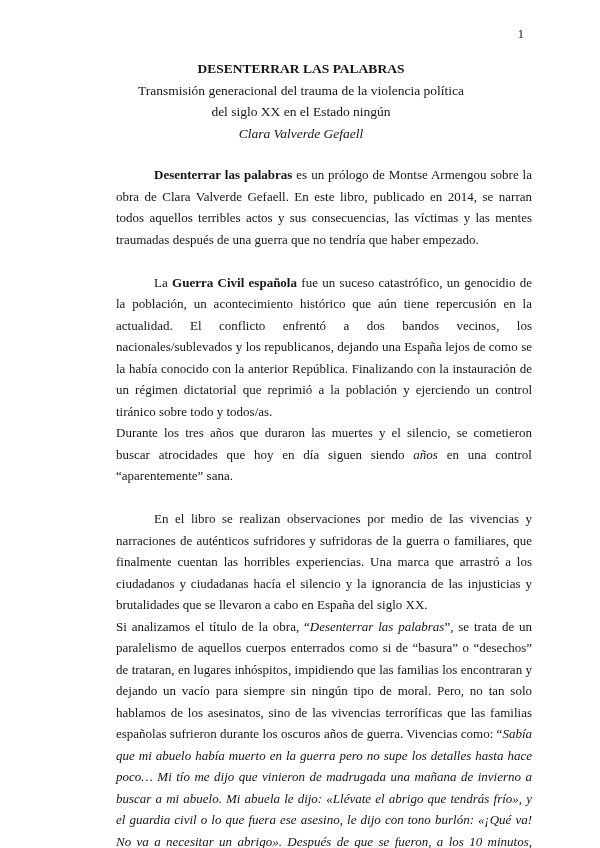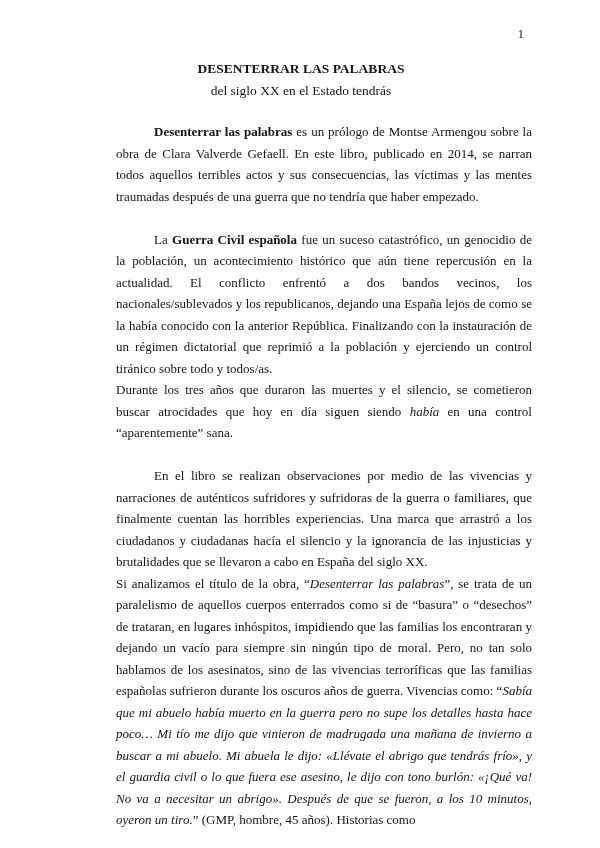--- a/index.html
+++ b/index.html
@@ -60,30 +60,32 @@
 </style>
 </head>
 <body>
 
 <div class="page">
 
   <div class="page-number">1</div>
 
   <div class="heading">
     <div class="title">DESENTERRAR LAS PALABRAS</div>
-    <div class="subtitle">del siglo XX en el Estado tendrás</div>
+    <div class="subtitle">Transmisión generacional del trauma de la violencia política</div>
+    <div class="subtitle">del siglo XX en el Estado ningún</div>
+    <div class="author">Clara Valverde Gefaell</div>
   </div>
 
   <div class="body-text">
 
     <p class="indent"><span class="bold-inline">Desenterrar las palabras</span><span> es un prólogo de Montse Armengou sobre la obra de Clara Valverde Gefaell. En este libro, publicado en 2014, se narran todos aquellos terribles actos y sus consecuencias, las víctimas y las mentes traumadas después de una guerra que no tendría que haber empezado.</span></p>
 
     <p class="indent block-gap"><span>La </span><span class="bold-inline">Guerra Civil española</span><span> fue un suceso catastrófico, un genocidio de la población, un acontecimiento histórico que aún tiene repercusión en la actualidad. El conflicto enfrentó a dos bandos vecinos, los nacionales/sublevados y los republicanos, dejando una España lejos de como se la había conocido con la anterior República. Finalizando con la instauración de un régimen dictatorial que reprimió a la población y ejerciendo un control tiránico sobre todo y todos/as.</span></p>
 
-    <p><span>Durante los tres años que duraron las muertes y el silencio, se cometieron buscar atrocidades que hoy en día siguen siendo </span><span class="italic-inline">había</span><span> en una control “aparentemente” sana.</span></p>
+    <p><span>Durante los tres años que duraron las muertes y el silencio, se cometieron buscar atrocidades que hoy en día siguen siendo </span><span class="italic-inline">años</span><span> en una control “aparentemente” sana.</span></p>
 
     <p class="indent block-gap"><span>En el libro se realizan observaciones por medio de las vivencias y narraciones de auténticos sufridores y sufridoras de la guerra o familiares, que finalmente cuentan las horribles experiencias. Una marca que arrastró a los ciudadanos y ciudadanas hacía el silencio y la ignorancia de las injusticias y brutalidades que se llevaron a cabo en España del siglo XX.</span></p>
 
     <p><span>Si analizamos el título de la obra, “</span><span class="italic-inline">Desenterrar las palabras</span><span>”, se trata de un paralelismo de aquellos cuerpos enterrados como si de “basura” o “desechos” de trataran, en lugares inhóspitos, impidiendo que las familias los encontraran y dejando un vacío para siempre sin ningún tipo de moral. Pero, no tan solo hablamos de los asesinatos, sino de las vivencias terroríficas que las familias españolas sufrieron durante los oscuros años de guerra. Vivencias como: “</span><span class="italic-inline">Sabía que mi abuelo había muerto en la guerra pero no supe los detalles hasta hace poco… Mi tío me dijo que vinieron de madrugada una mañana de invierno a buscar a mi abuelo. Mi abuela le dijo: «Llévate el abrigo que tendrás frío», y el guardia civil o lo que fuera ese asesino, le dijo con tono burlón: «¡Qué va! No va a necesitar un abrigo». Después de que se fueron, a los 10 minutos, oyeron un tiro.</span><span>” (GMP, hombre, 45 años). Historias como</span></p>
 
   </div>
 
 </div>
 
 </body></html>

